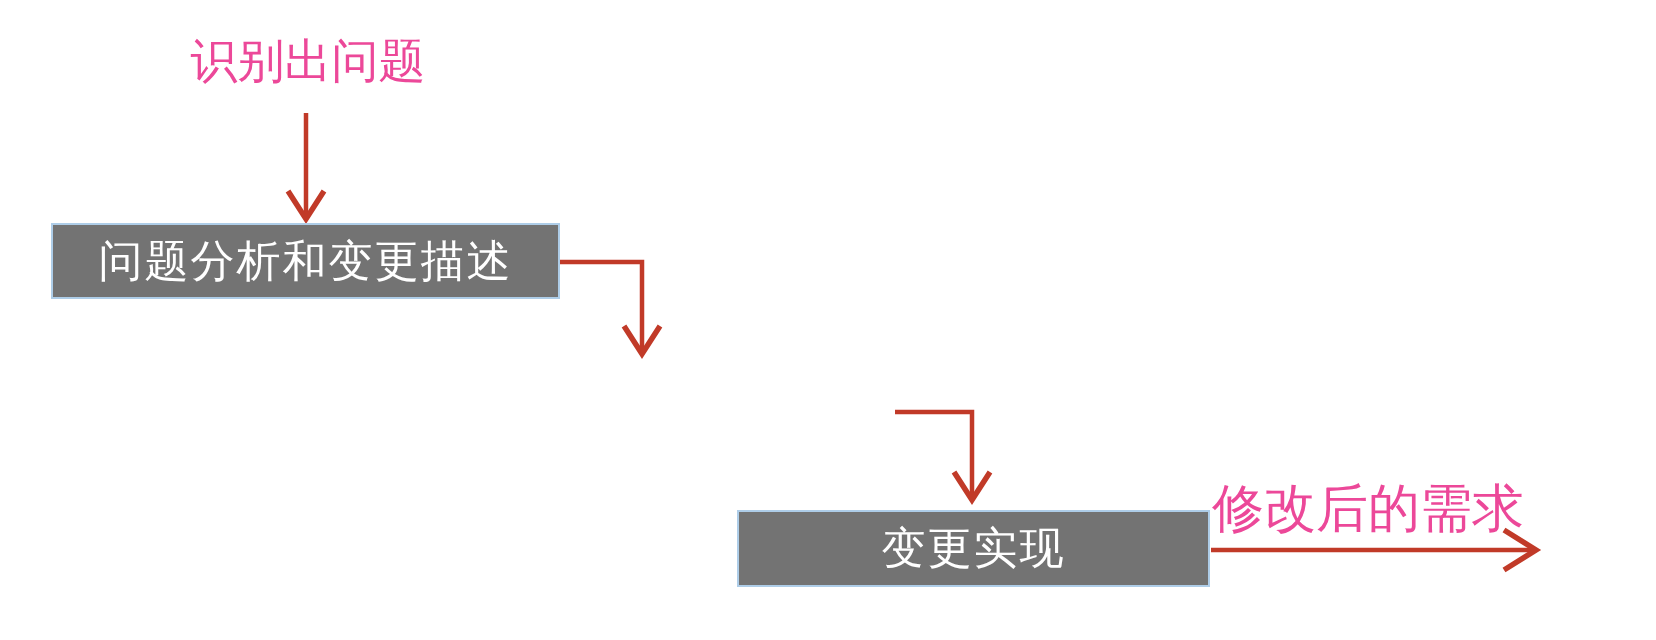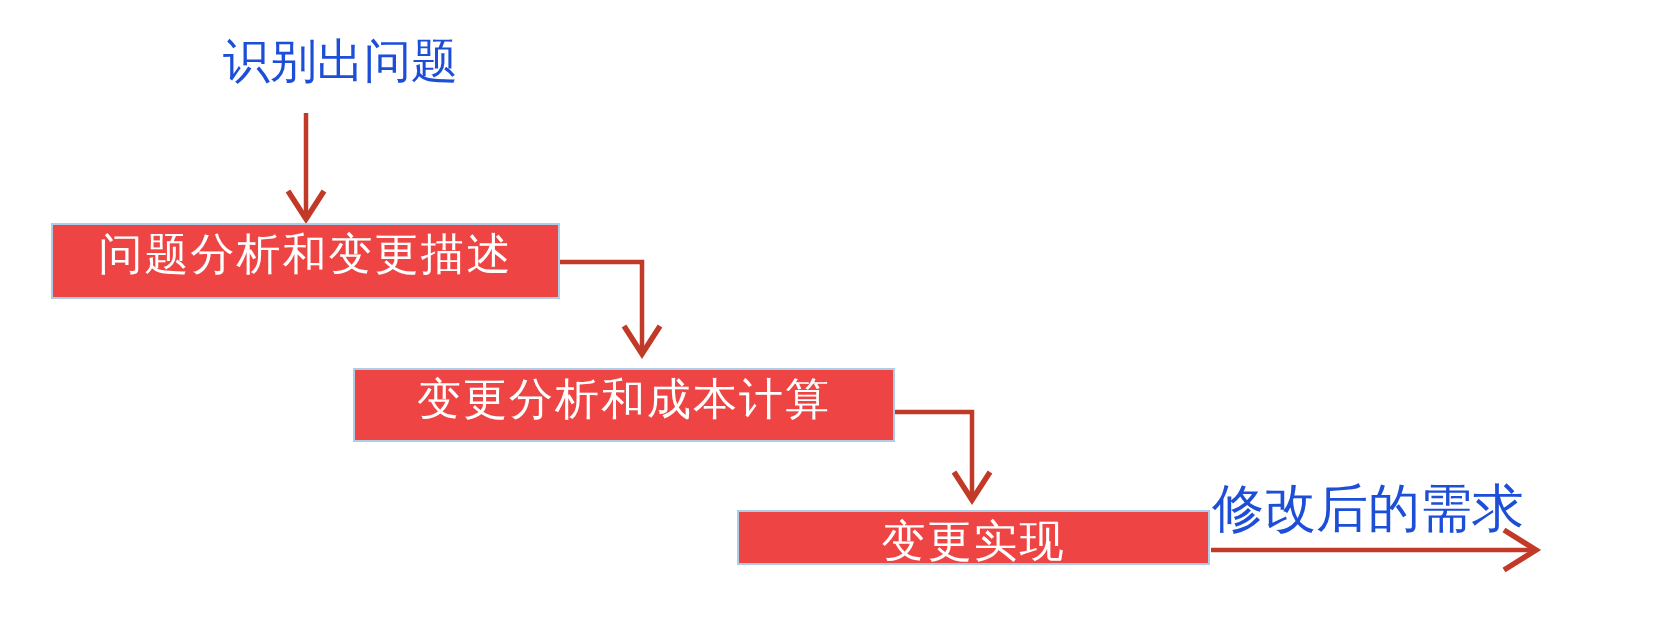--- a/index.html
+++ b/index.html
@@ -19,37 +19,38 @@
     position: absolute;
     left: 0;
     top: 0;
     width: 1656px;
     height: 640px;
     pointer-events: none;
   }
   .node {
     position: absolute;
     display: flex;
+    align-items: center;
     justify-content: center;
-    background: #ef4444;
+    background: #737373;
     border: 2px solid #aecde8;
     box-sizing: border-box;
     color: #ffffff;
     font-size: 44px;
     letter-spacing: 2px;
     white-space: nowrap;
   }
   .node-1 { left: 51px;  top: 223px; width: 509px; height: 76px; }
   .node-2 { left: 353px; top: 368px; width: 542px; height: 74px; }
-  .node-3 { left: 737px; top: 510px; width: 473px; height: 55px; }
+  .node-3 { left: 737px; top: 510px; width: 473px; height: 77px; }
   .free-label {
     position: absolute;
-    color: #1d4ed8;
+    color: #ec4899;
     white-space: nowrap;
-    text-align: right;
+    text-align: center;
   }
   .start-label { left: 158px;  top: 32px;  width: 300px; font-size: 47px; line-height: 58px; }
   .end-label   { left: 1212px; top: 480px; width: 290px; font-size: 52px; line-height: 56px; }
 </style>
 </head>
 <body>
 
 <div class="canvas">
 
   <svg class="arrows" viewBox="0 0 1656 640" xmlns="http://www.w3.org/2000/svg">
@@ -72,23 +73,20 @@
       </g>
     </g>
   </svg>
 
   <div class="free-label start-label">识别出问题</div>
 
   <div class="node node-1">
     <span>问题分析和变更描述</span>
   </div>
 
-  <div class="node node-2">
-    <span>变更分析和成本计算</span>
-  </div>
 
   <div class="node node-3">
     <span>变更实现</span>
   </div>
 
   <div class="free-label end-label">修改后的需求</div>
 
 </div>
 
 </body></html>

